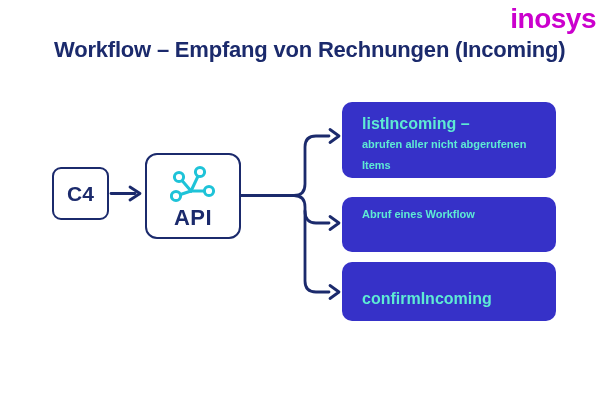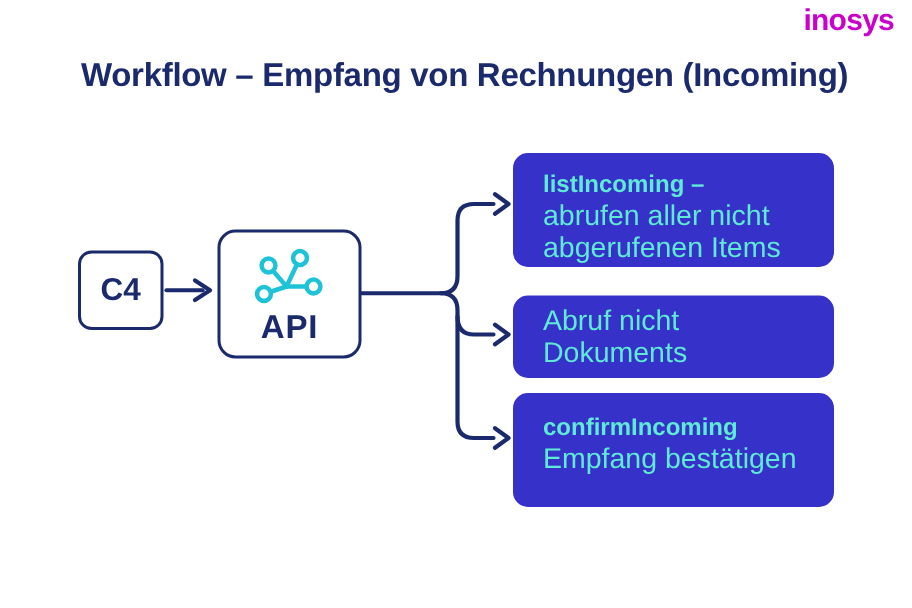--- a/index.html
+++ b/index.html
@@ -13,21 +13,21 @@
   html,body{width:608px;height:405px;overflow:hidden;}
   body{
     background:var(--background);
     font-family:"Liberation Sans", sans-serif;
     position:relative;
   }
   .stage{position:absolute;inset:0;background:var(--background);}
 
   .logo{
     position:absolute;top:3px;right:12px;
-    font-size:20px;font-weight:bold;letter-spacing:-0.5px;
+    font-size:28px;font-weight:bold;letter-spacing:-0.5px;
     color:var(--magenta);
   }
   .title{
     position:absolute;left:38px;top:36px;width:570px;
     font-size:22px;font-weight:bold;line-height:28px;
     color:var(--navy);letter-spacing:-0.2px;margin-left:16px;
   }
 
   .connectors{position:absolute;left:0;top:0;width:608px;height:405px;pointer-events:none;}
   .connectors path, .connectors polyline{
@@ -53,23 +53,23 @@
   .api-icon circle{stroke:var(--cyan);stroke-width:3;fill:var(--background);}
   .node-api-label{font-size:22px;font-weight:bold;color:var(--navy);letter-spacing:0.5px;}
 
   .branch{
     position:absolute;left:342px;width:214px;
     background:var(--indigo);border-radius:10px;
     color:#5eead4;padding:10px 16px 0 20px;
   }
   .branch-1{top:102px;height:76px;padding-top:11px;}
   .branch-2{top:197px;height:55px;padding-top:7px;}
-  .branch-3{top:262px;height:76px;padding-top:13px;}
+  .branch-3{top:262px;height:59px;padding-top:26px;}
   .branch-title{font-size:16px;font-weight:bold;line-height:21px;}
-  .branch-desc{font-size:19px;font-weight:normal;line-height:21px;}
+  .branch-desc{font-size:11px;font-weight:bold;line-height:21px;}
 </style>
 </head>
 <body>
 
 <div class="stage">
 
   <div class="logo">inosys</div>
 
   <h1 class="title">Workflow – Empfang von Rechnungen (Incoming)</h1>
 
@@ -107,21 +107,20 @@
     </svg>
     <span class="node-api-label">API</span>
   </div>
 
   <div class="branch branch-1">
     <div class="branch-title">listIncoming –</div>
     <div class="branch-desc">abrufen aller nicht abgerufenen Items</div>
   </div>
 
   <div class="branch branch-2">
-    <div class="branch-desc">Abruf nicht Dokuments</div>
+    <div class="branch-desc">Abruf eines Workflow</div>
   </div>
 
   <div class="branch branch-3">
     <div class="branch-title">confirmIncoming</div>
-    <div class="branch-desc">Empfang bestätigen</div>
   </div>
 
 </div>
 
 </body></html>

